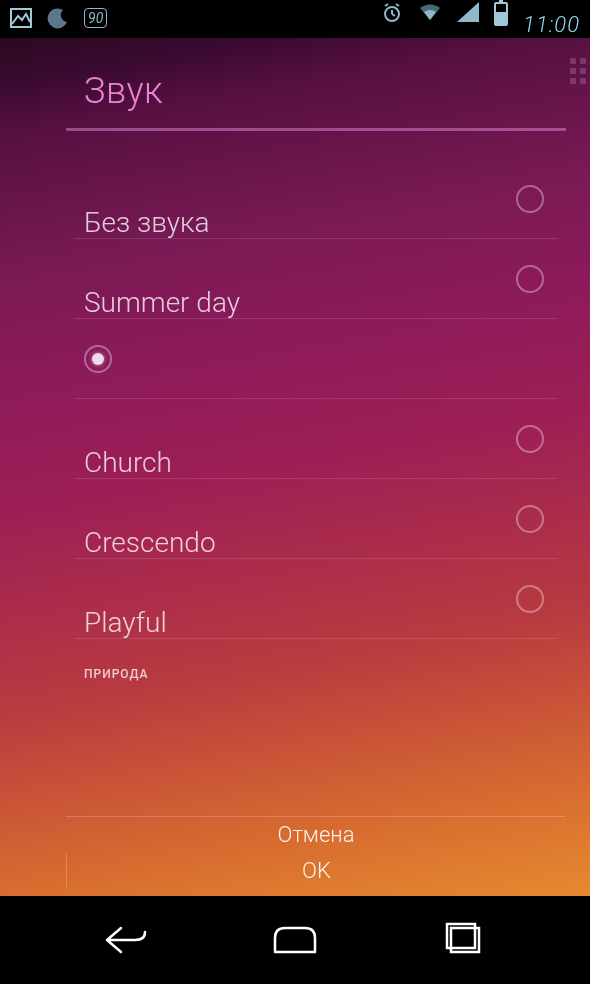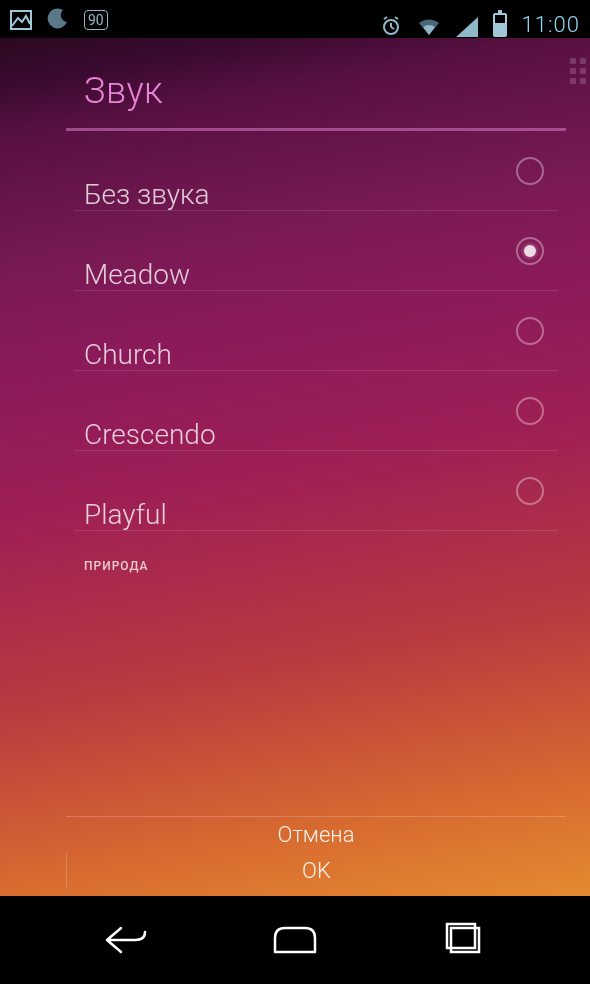--- a/index.html
+++ b/index.html
@@ -13,21 +13,21 @@
   .status-bar {
     height: 38px;
     background: #000;
     display: flex;
     align-items: center;
     justify-content: space-between;
     padding: 0 10px;
     color: #a0c8d8;
     font-size: 22px;
   }
-  .status-left, .status-right { display: flex; align-items: flex-end; gap: 15px; }
+  .status-left, .status-right { display: flex; align-items: flex-start; gap: 15px; font-style: italic; }
   .status-icon { display: inline-flex; align-items: center; justify-content: center; }
   .battery-box {
     display:inline-block; width:14px; height:24px; border:2px solid #a0c8d8;
     border-radius:2px; position:relative;
   }
   .battery-box::before {
     content:""; position:absolute; top:-5px; left:3px; width:4px; height:3px;
     background:#a0c8d8;
   }
   .battery-box::after {
@@ -36,21 +36,21 @@
   }
   .clock { color:#90d8f0; font-weight:300; letter-spacing:1px;margin-top:10px; }
 
   
   .screen {
     position:absolute; top:38px; left:0; right:0; bottom:88px;
     background: linear-gradient(170deg, #2a0a20 0%, #3a0a30 5%, #561040 10%, #7a1a55 25%, #8b1a5a 35%, #9e1f55 50%, #b83a40 70%, #d76a30 88%, #e58a30 100%);
   }
   .dialog {
     position:absolute; top:18px; left:66px; right:24px; bottom:8px;
-    display:flex; flex-direction:column;
+    display:flex; flex-direction:column;gap:28px;
   }
   .dialog-title {
     color:#e884d6;
     font-size:36px;
     font-weight:300;
     padding: 14px 18px 16px;
     border-bottom: 3px solid rgba(232,132,214,0.5);
     letter-spacing: 0.5px;
   }
   .list {
@@ -177,21 +177,24 @@
 
   <div class="dialog">
     <div class="dialog-title">Звук</div>
 
     <div class="list">
       <div class="item">
         <span class="item-label">Без звука</span>
         <span class="radio"></span>
       </div>
       <div class="item">
-        <span class="item-label">Meadow</span>
+        <span class="item-label">Summer day</span>
+        <span class="radio"></span>
+      </div>
+      <div class="item">
         <span class="radio selected"></span>
       </div>
       <div class="item">
         <span class="item-label">Church</span>
         <span class="radio"></span>
       </div>
       <div class="item">
         <span class="item-label">Crescendo</span>
         <span class="radio"></span>
       </div>

